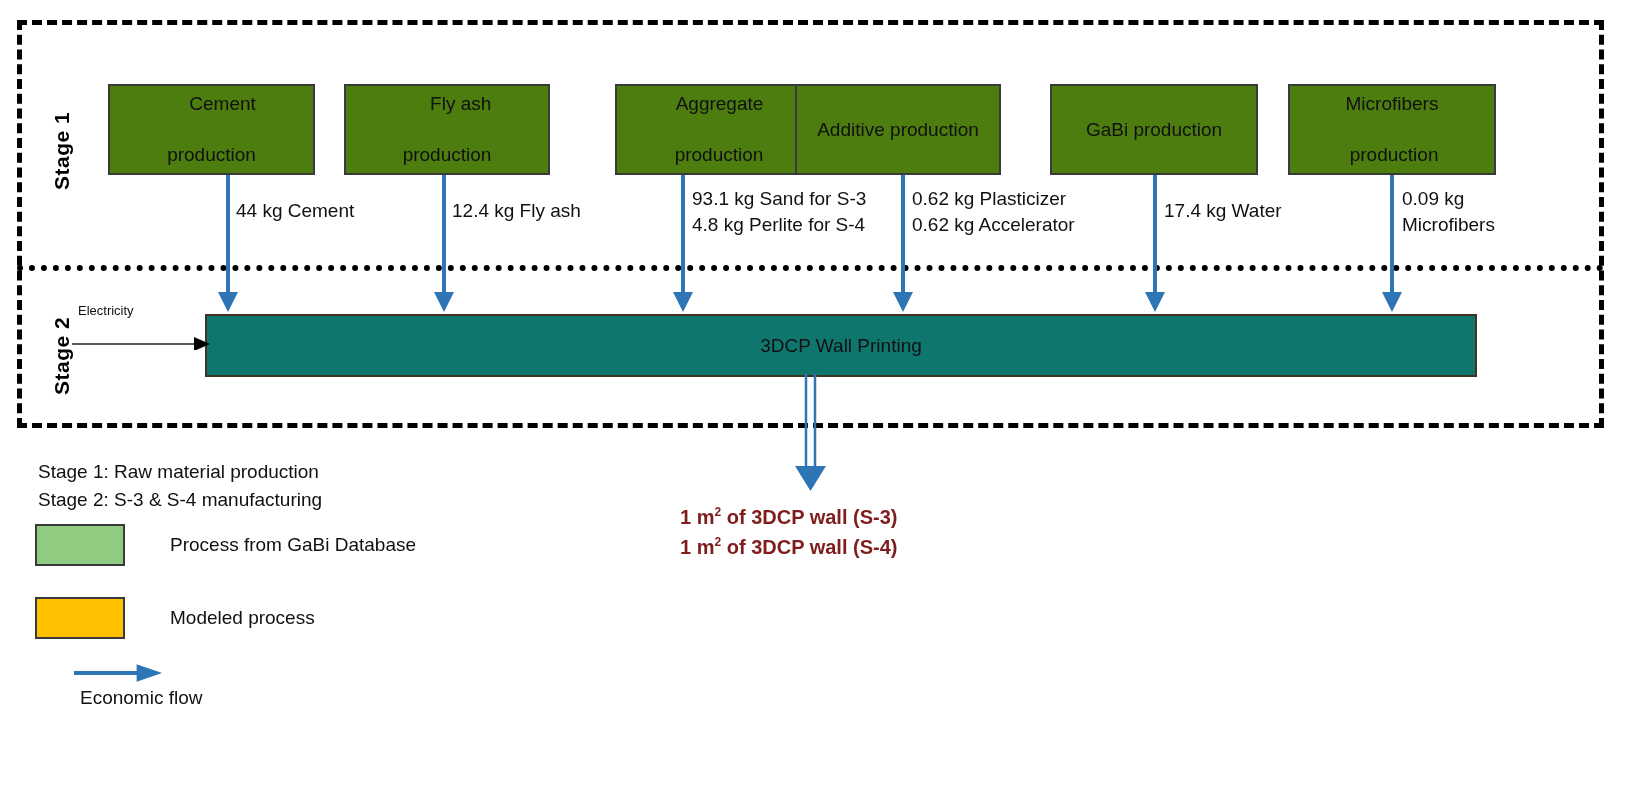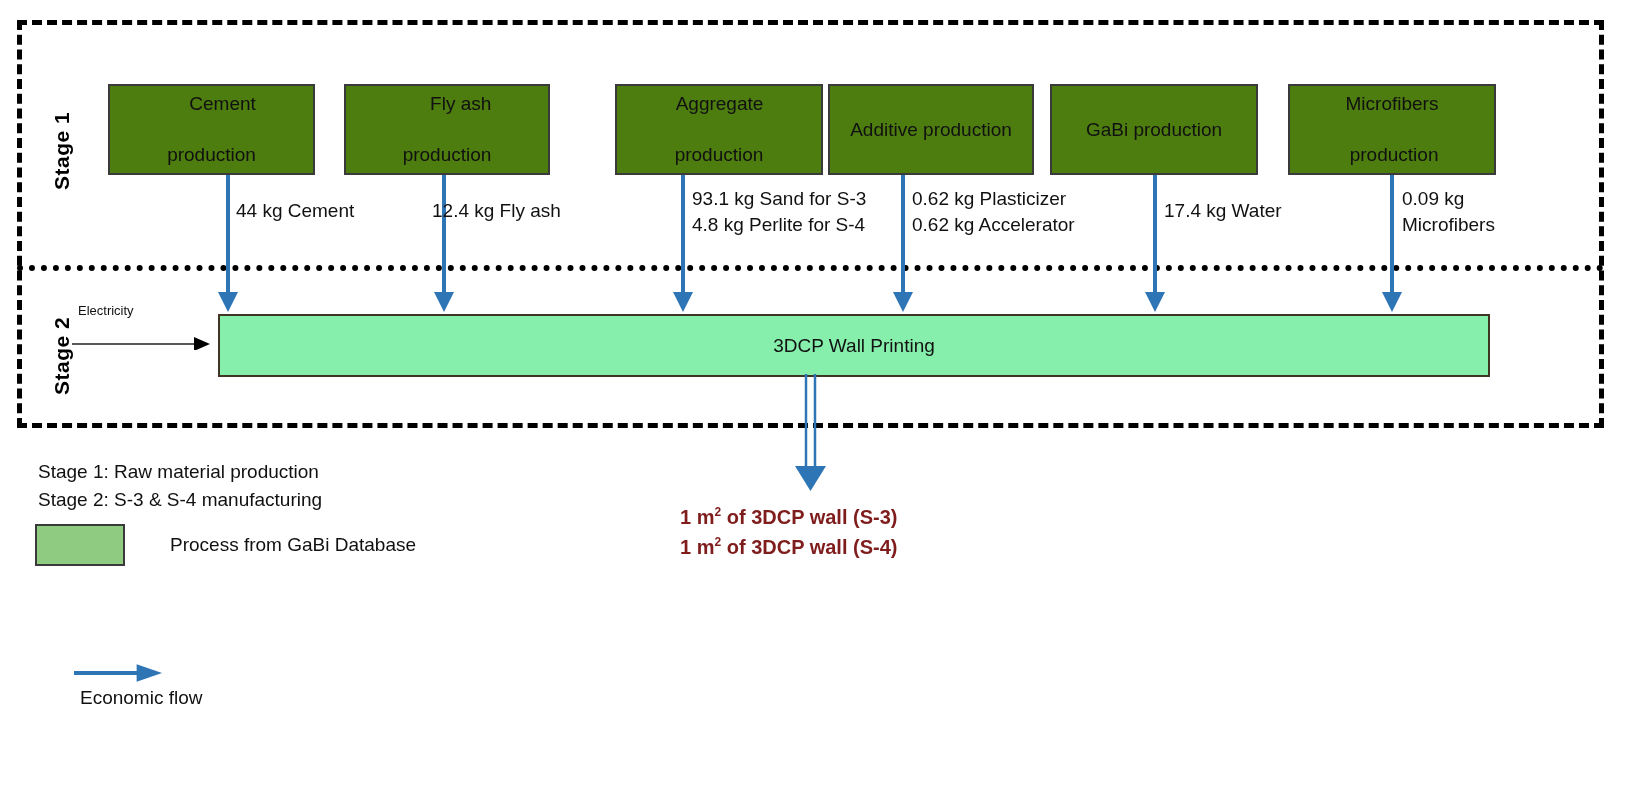--- a/index.html
+++ b/index.html
@@ -36,22 +36,22 @@
 
   
   .eflow{position:absolute;width:30px;}
   .eflow svg{display:block;overflow:visible;}
   .flow-label{
     position:absolute;font-size:19px;line-height:1.35;color:#111;white-space:nowrap;
   }
 
   
   .orange-bar{
-    position:absolute;left:218px;top:314px;width:1272px;height:63px;
-    background:#86efac;border:2px solid #3f3522;box-sizing:border-box;
+    position:absolute;left:205px;top:314px;width:1272px;height:63px;
+    background:#0f766e;border:2px solid #3f3522;box-sizing:border-box;
     display:flex;align-items:center;justify-content:center;
     font-size:19px;color:#111;
   }
 
   
   #electricity-label{position:absolute;left:78px;top:303px;font-size:13px;color:#111;}
   #electricity-arrow{position:absolute;left:72px;top:330px;}
 
   
   #refflow{position:absolute;left:790px;top:374px;}
@@ -100,21 +100,21 @@
       <span>Fly ash</span><br>
       <span>production</span>
     </span>
   </div>
   <div class="proc" id="proc-2" style="left: 580px; width: 208px; margin-left: 35px;">
     <span>
       <span>Aggregate</span><br>
       <span>production</span>
     </span>
   </div>
-  <div class="proc" id="proc-3" style="left: 828px; width: 206px;">
+  <div class="proc" id="proc-3" style="left: 795px; width: 206px;">
     <span>
       <span>Additive production</span>
     </span>
   </div>
   <div class="proc" id="proc-4" style="left: 1050px; width: 208px;">
     <span>
       <span>GaBi production</span>
     </span>
   </div>
   <div class="proc" id="proc-5" style="left: 1288px; width: 208px;">
@@ -133,21 +133,21 @@
       </div>
       <div class="flow-label" style="left: 236px; top: 198px;">
         <div>44 kg Cement</div>
       </div>
       <div class="eflow" style="left: 429px; top: 175px;">
         <svg width="30" height="137" viewBox="0 0 30 137">
           <line x1="15" y1="0" x2="15" y2="119" stroke="#2E75B6" stroke-width="4"></line>
           <polygon points="5,117 25,117 15,137" fill="#2E75B6"></polygon>
         </svg>
       </div>
-      <div class="flow-label" style="left: 432px; top: 198px;">
+      <div class="flow-label" style="left: 452px; top: 198px;">
         <div>12.4 kg Fly ash</div>
       </div>
       <div class="eflow" style="left: 668px; top: 175px;">
         <svg width="30" height="137" viewBox="0 0 30 137">
           <line x1="15" y1="0" x2="15" y2="119" stroke="#2E75B6" stroke-width="4"></line>
           <polygon points="5,117 25,117 15,137" fill="#2E75B6"></polygon>
         </svg>
       </div>
       <div class="flow-label" style="left: 692px; top: 186px;">
         <div>93.1 kg Sand for S-3</div>
@@ -214,20 +214,24 @@
 
   <div id="stage-caption">
     <div>Stage 1: Raw material production</div>
     <div>Stage 2: S-3 &amp; S-4 manufacturing</div>
   </div>
 
   <div class="legend-row" id="legend-row-0">
     <div class="legend-swatch green"></div>
     <div class="legend-text">Process from GaBi Database</div>
   </div>
+  <div class="legend-row" id="legend-row-1">
+    <div class="legend-swatch orange"></div>
+    <div class="legend-text">Modeled process</div>
+  </div>
   <div class="legend-row" id="legend-row-2">
     <div class="legend-arrowbox">
       <svg width="92" height="24" viewBox="0 0 92 24">
         <line x1="0" y1="12" x2="66" y2="12" stroke="#2E75B6" stroke-width="4"></line>
         <polygon points="64,3 90,12 64,21" fill="#2E75B6"></polygon>
       </svg>
     </div>
     <div class="legend-text">Economic flow</div>
   </div>
 

